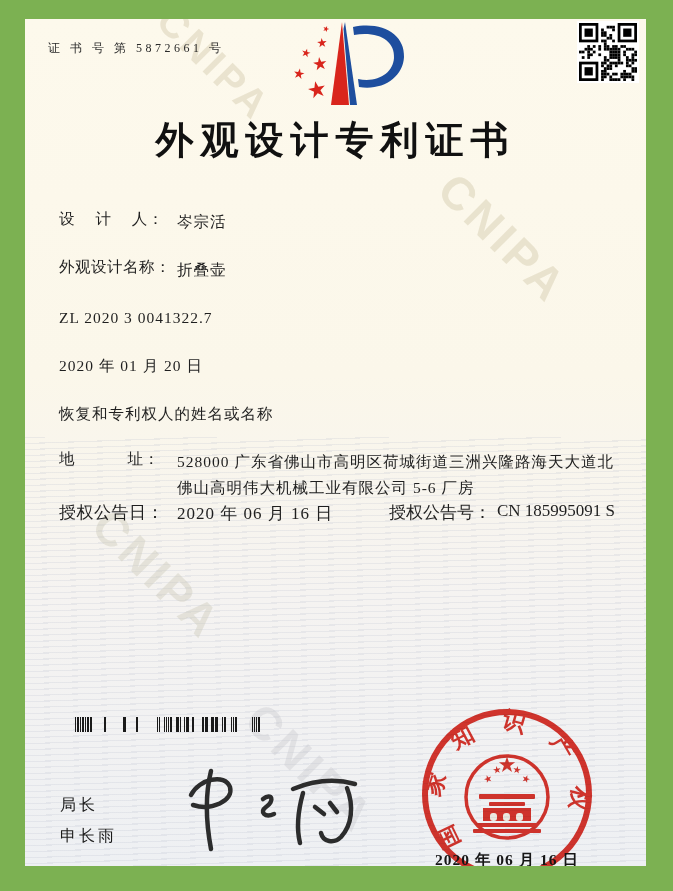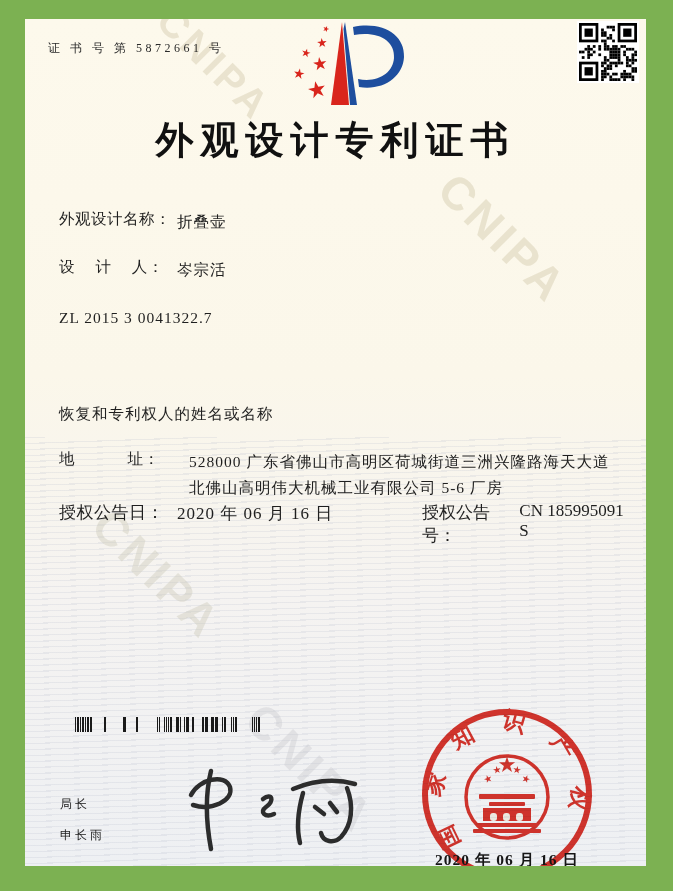--- a/index.html
+++ b/index.html
@@ -33,39 +33,39 @@
     font-size:12px; letter-spacing:3.5px; color:#2a2a2a;
   }
   .logo { position:absolute; left:258px; top:0px; }
   .qr   { position:absolute; left:552px; top:2px; width:62px; height:62px; background:#fff; padding:2px; }
   .title {
     position:absolute; left:0; top:96px; width:100%;
     text-align:center; font-size:38px; font-weight:bold; letter-spacing:7px; color:#111;
   }
   .fields { position:absolute; left:34px; top:190px; width:566px; font-size:15.5px; }
   .frow  { display:flex; align-items:flex-start; height:48px; }
-  .frow.addr { height:auto; min-height:56px;gap:12px; }
+  .frow.addr { height:auto; min-height:56px; }
   .flabel { flex:0 0 118px; white-space:nowrap; letter-spacing:0.5px; }
   .fvalue { flex:1; letter-spacing:1px; line-height:26px; }
   .grant-row {
     position:absolute; left:34px; top:482px; width:566px; font-size:17px;
     display:flex;
   }
   .grant-col-l { flex:0 0 330px; display:flex; }
-  .grant-col-r { flex:1; display:flex;margin-left:33px; }
+  .grant-col-r { flex:1; display:flex; }
   .legal {
     position:absolute; left:31px; top:508px; width:565px;
     font-size:15.5px; line-height:28.5px; text-align:justify; letter-spacing:0.6px; color:#222;
   }
   .legal p { text-indent:2em; }
   .barcode { position:absolute; left:36px; top:698px; }
   .director {
     position:absolute; left:35px; top:770px;
     font-family:"Liberation Sans","DejaVu Sans",sans-serif;
-    font-size:12px; letter-spacing:3px; color:#1a1a1a; line-height:31px;
+    font-size:16px; letter-spacing:3px; color:#1a1a1a; line-height:31px;
   }
   .signature { position:absolute; left:152px; top:738px; }
   .seal { position:absolute; left:393px; top:686px; mix-blend-mode:multiply; opacity:0.92; }
   .seal-date {
     position:absolute; left:410px; top:831px; width:200px;
     font-size:15.5px; font-weight:600; letter-spacing:1px; color:#161616;
   }
 </style>
 </head>
 <body>
@@ -242,31 +242,32 @@
           <rect x="42" y="60" width="3" height="3"></rect>
           <rect x="48" y="60" width="3" height="3"></rect>
           <rect x="57" y="60" width="3" height="3"></rect>
         </g>
     </svg>
 
     <div class="title">外观设计专利证书</div>
 
     <div class="fields">
       <div class="frow">
+        <span class="flabel">设　 计 　人：</span>
+        <span class="fvalue">岑宗活</span>
+      </div>
+      <div class="frow">
         <span class="flabel">外观设计名称：</span>
         <span class="fvalue">折叠壶</span>
       </div>
       <div class="frow">
-        <span class="flabel">设　 计 　人：</span>
-        <span class="fvalue">岑宗活</span>
-      </div>
-      <div class="frow">
-        <span class="fvalue">ZL 2015 3 0041322.7</span>
-      </div>
-      <div class="frow">
+        <span class="fvalue">ZL 2020 3 0041322.7</span>
+      </div>
+      <div class="frow">
+        <span class="fvalue">2020 年 01 月 20 日</span>
       </div>
       <div class="frow">
         <span class="fvalue">恢复和专利权人的姓名或名称</span>
       </div>
       <div class="frow addr">
         <span class="flabel">地　 　　址：</span>
         <span class="fvalue">528000 广东省佛山市高明区荷城街道三洲兴隆路海天大道北佛山高明伟大机械工业有限公司 5-6 厂房</span>
       </div>
     </div>
 

